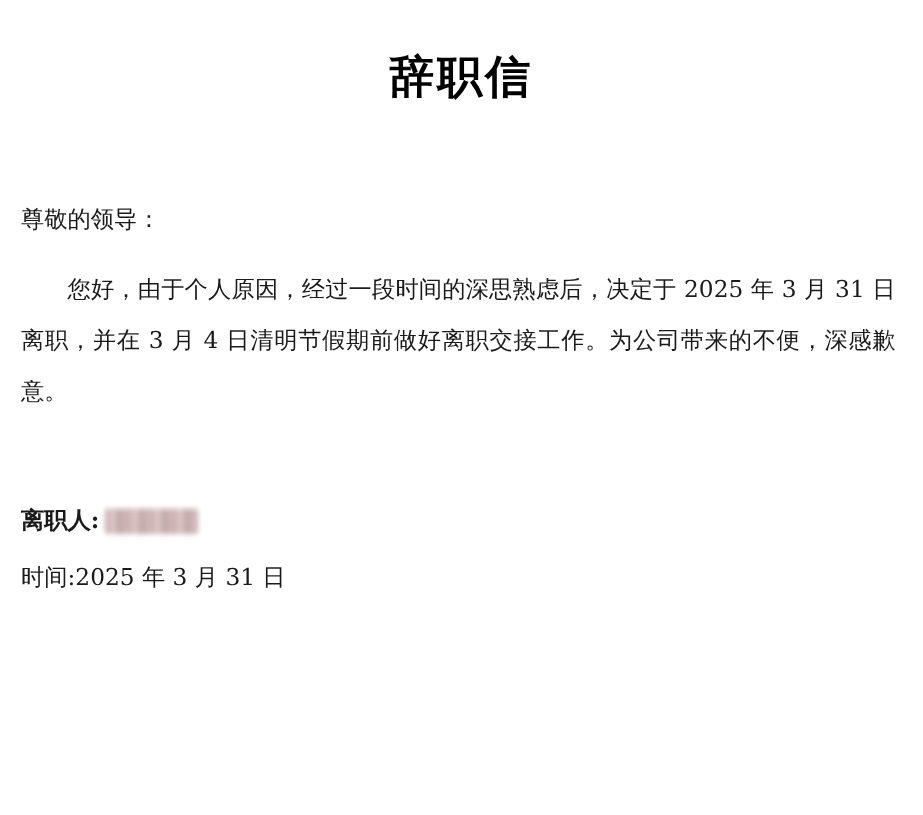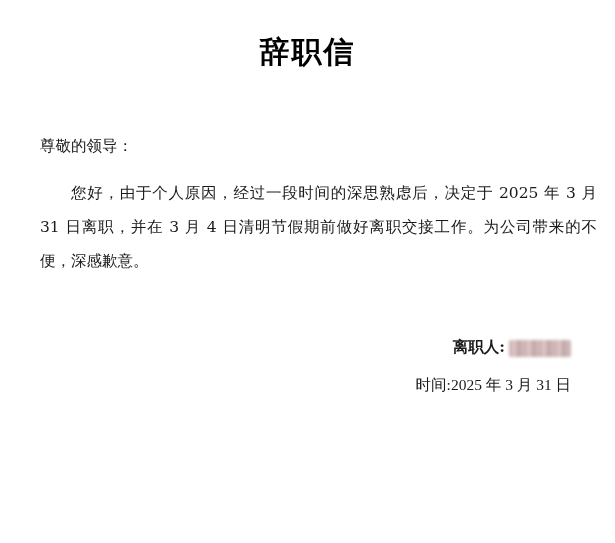--- a/index.html
+++ b/index.html
@@ -25,23 +25,22 @@
     text-align: center;
     font-size: 30px;
     font-weight: bold;
     letter-spacing: 2px;
     margin: 30px 0 0 0;
     padding: 0;
     line-height: 44px;
     color: #000000;
   }
   .body-area {
-    padding: 0 18px 0 0;
+    padding: 0 18px 0 14px;
     margin-top: 58px;
-    margin-left: 40px;
   }
   .salutation {
     font-size: 15.5px;
     line-height: 28px;
     margin: 0 0 16px 0;
     color: #1a1a1a;
   }
   .para {
     font-size: 15.5px;
     line-height: 34px;
@@ -50,21 +49,20 @@
     text-align: justify;
     color: #1a1a1a;
   }
   .para.wish {
     margin-top: 18px;
     margin-bottom: 0;
   }
   .sign-block {
     margin-top: 52px;
     padding-right: 26px;
-    text-align: right;
     font-size: 15.5px;
     line-height: 34px;
   }
   .sign-line {
     display: block;
     white-space: nowrap;
   }
   .sign-label {
     font-weight: bold;
   }
@@ -82,21 +80,20 @@
         rgba(188,160,160,0.95) 10px,
         rgba(214,190,190,0.9) 15px),
       linear-gradient(180deg, #d9c4c4, #c0a5a5);
     filter: blur(1.6px);
     opacity: 0.95;
   }
   .date-line {
     display: block;
     margin-top: 4px;
     white-space: nowrap;
-    font-family: Liberation Serif, serif;
   }
 </style>
 </head>
 <body>
 
 <div class="page">
 
   <h1 class="doc-title">辞职信</h1>
 
   <div class="body-area">

